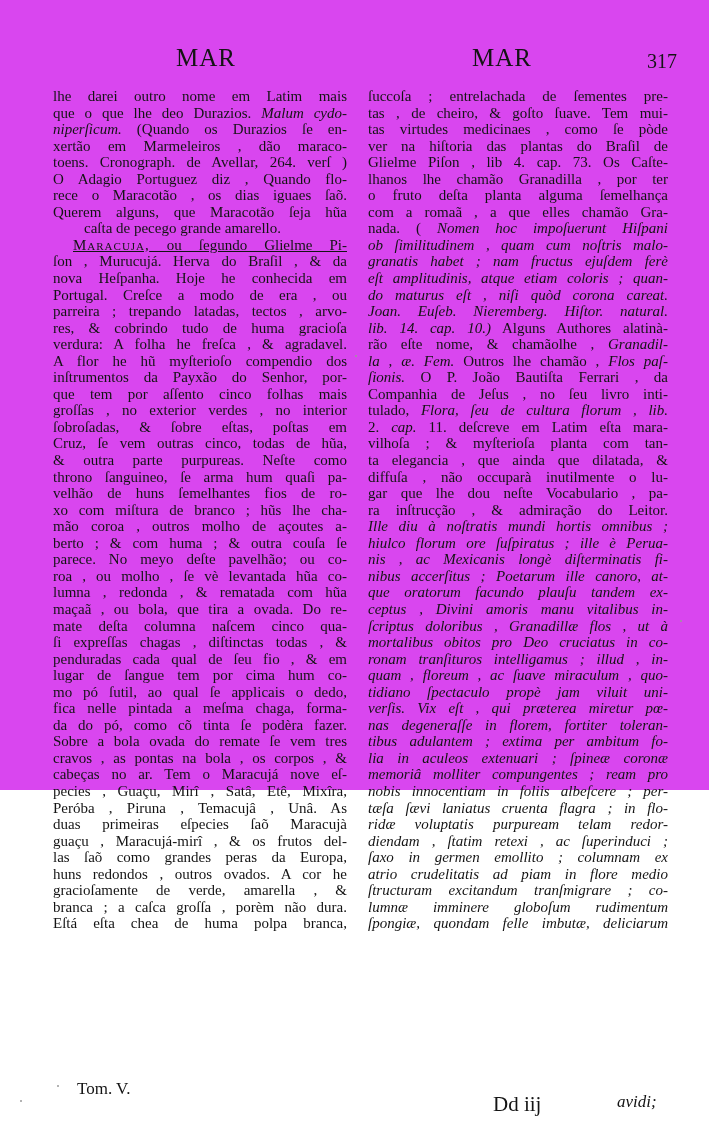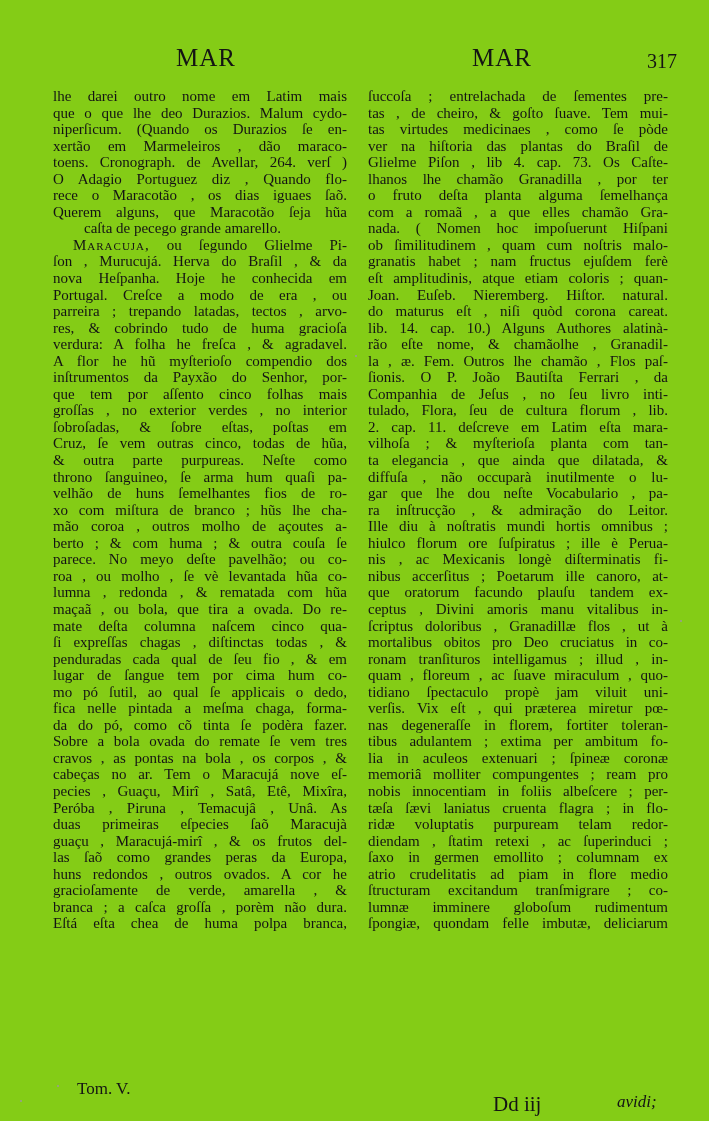--- a/index.html
+++ b/index.html
@@ -1,29 +1,29 @@
 <!DOCTYPE html>
 <html><head>
 <meta charset="utf-8">
 <style>
   html, body { margin:0; padding:0; background:#ffffff; }
   body { width:709px; height:1121px; position:relative; overflow:hidden;
          font-family:"Liberation Serif","DejaVu Serif",serif; color:#141414; }
-  .page { position:absolute; left:0; top:0; width:709px; height:1121px; background:#84cc16; }
+  .page { position:absolute; left:0; top:0; width:709px; height:790px; background:#d946ef; }
   .running-head { position:absolute; top:44px; font-size:25px; letter-spacing:1px; font-family:"Liberation Serif",serif; }
   .rh-left { left:176px; }
   .rh-right { left:472px; }
   .folio { position:absolute; top:50px; left:647px; font-size:20px; }
   .col { position:absolute; top:88px; font-size:15px; line-height:16.55px; }
   .col-left { left:53px; width:294px; }
   .col-right { left:368px; width:300px; }
   .line { display:block; white-space:nowrap; text-align:justify; text-align-last:justify; height:16.55px; overflow:visible; }
   .line.last { text-align-last:left;margin-left:31px; }
-  .line.indent { padding-left:20px; }
-  .it { }
+  .line.indent { padding-left:20px;text-decoration:underline; }
+  .it { font-style:italic; }
   .sc { font-variant:small-caps; letter-spacing:1px; }
   .footer-left { position:absolute; top:1043px; left:77px; font-size:17px;margin-top:36px; }
   .footer-sig { position:absolute; top:1092px; left:493px; font-size:21px; }
   .footer-catch { position:absolute; top:1092px; left:617px; font-size:17px; font-style:italic; }
   .speck { position:absolute; width:2px; height:2px; background:#9a9a9a; border-radius:1px; }
 </style>
 </head>
 <body>
 
 <div class="page">
@@ -90,22 +90,22 @@
       <span class="line"><span>tas virtudes medicinaes , como ſe pòde</span></span>
       <span class="line"><span>ver na hiſtoria das plantas do Braſil de</span></span>
       <span class="line"><span>Glielme Piſon , lib 4. cap. 73. Os Caſte-</span></span>
       <span class="line"><span>lhanos lhe chamão Granadilla , por ter</span></span>
       <span class="line"><span>o fruto deſta planta alguma ſemelhança</span></span>
       <span class="line"><span>com a romaã , a que elles chamão Gra-</span></span>
       <span class="line"><span>nada. ( </span><span class="it">Nomen hoc impoſuerunt Hiſpani</span></span>
       <span class="line"><span class="it">ob ſimilitudinem , quam cum noſtris malo-</span></span>
       <span class="line"><span class="it">granatis habet ; nam fructus ejuſdem ferè</span></span>
       <span class="line"><span class="it">eſt amplitudinis, atque etiam coloris ; quan-</span></span>
+      <span class="line"><span class="it">do maturus eſt , niſi quòd corona careat.</span></span>
       <span class="line"><span class="it">Joan. Euſeb. Nieremberg. Hiſtor. natural.</span></span>
-      <span class="line"><span class="it">do maturus eſt , niſi quòd corona careat.</span></span>
       <span class="line"><span class="it">lib. 14. cap. 10.)</span><span> Alguns Authores alatinà-</span></span>
       <span class="line"><span>rão eſte nome, &amp; chamãolhe , </span><span class="it">Granadil-</span></span>
       <span class="line"><span class="it">la , æ. Fem.</span><span> Outros lhe chamão , </span><span class="it">Flos paſ-</span></span>
       <span class="line"><span class="it">ſionis.</span><span> O P. João Bautiſta Ferrari , da</span></span>
       <span class="line"><span>Companhia de Jeſus , no ſeu livro inti-</span></span>
       <span class="line"><span>tulado, </span><span class="it">Flora, ſeu de cultura florum , lib.</span></span>
       <span class="line"><span>2. </span><span class="it">cap.</span><span> 11. deſcreve em Latim eſta mara-</span></span>
       <span class="line"><span>vilhoſa ; &amp; myſterioſa planta com tan-</span></span>
       <span class="line"><span>ta elegancia , que ainda que dilatada, &amp;</span></span>
       <span class="line"><span>diffuſa , não occuparà inutilmente o lu-</span></span>

